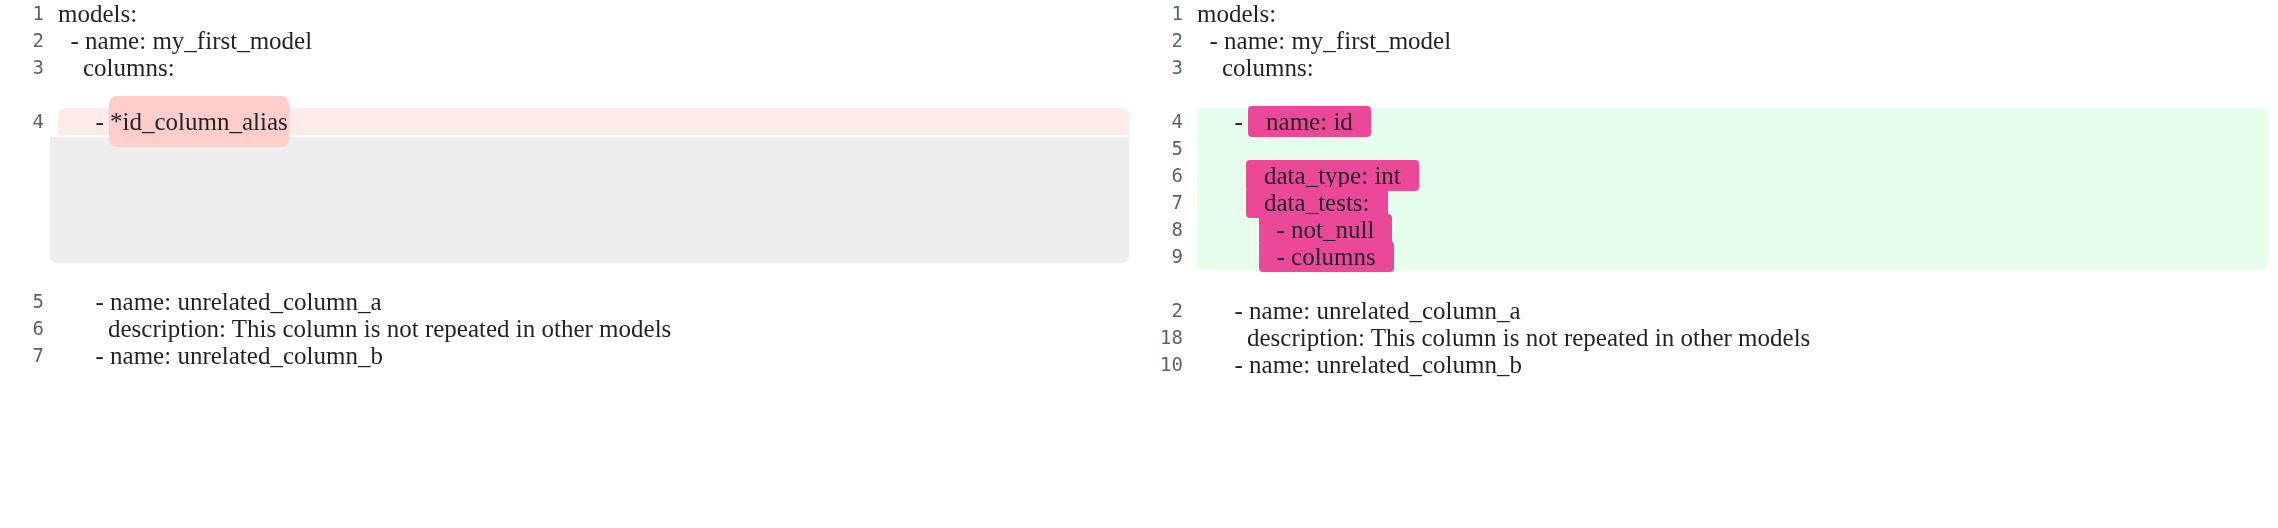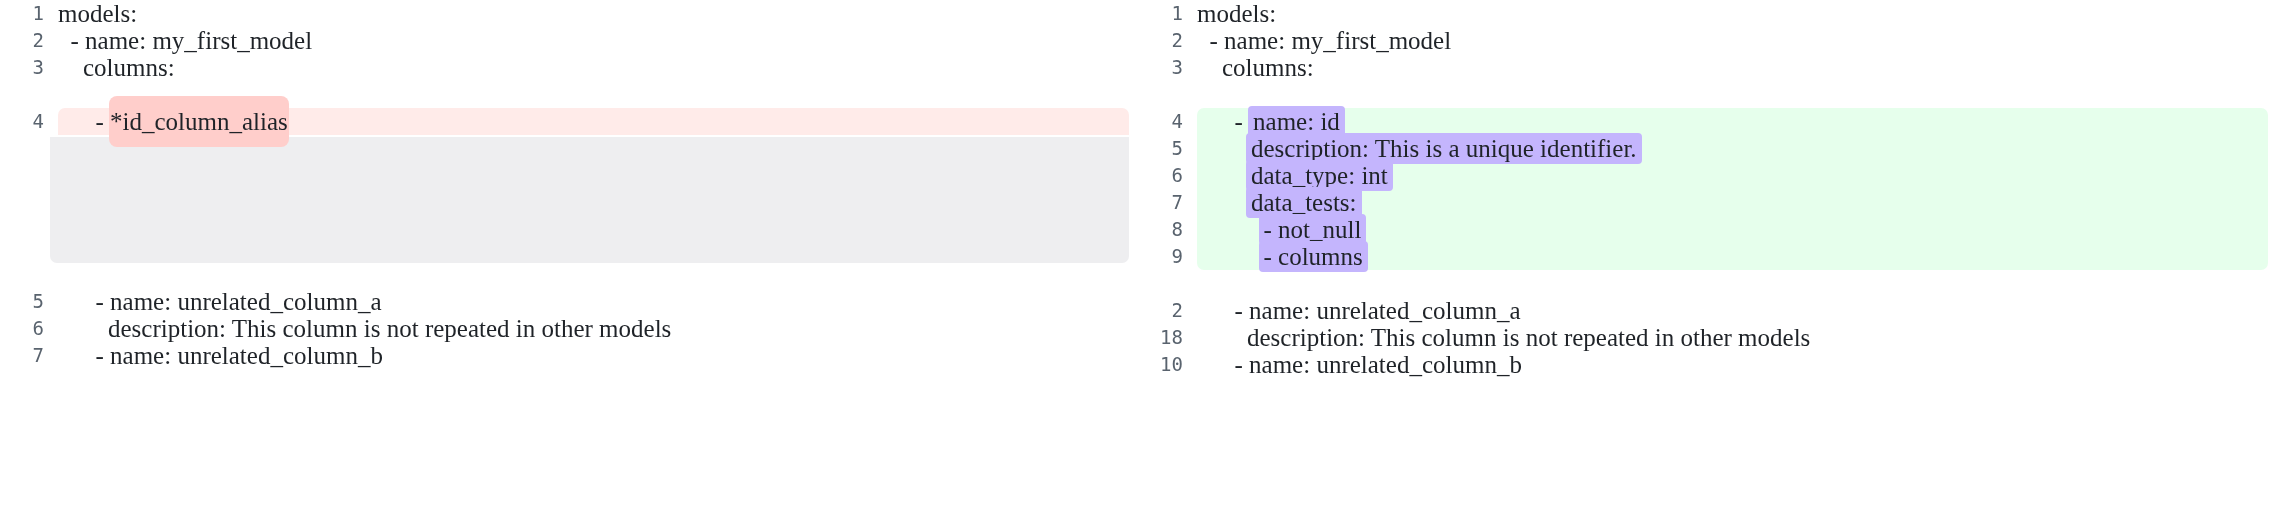--- a/index.html
+++ b/index.html
@@ -79,23 +79,23 @@
   .band-bottom { border-bottom-left-radius: 7px; border-bottom-right-radius: 7px; }
 
   
   .tok-del {
     background: #ffcecb;
     border-radius: 8px;
     padding: 12px 1px;
     margin: 4px -1px;
   }
   .tok-add {
-    background: #c4b5fd;
+    background: #ec4899;
     border-radius: 4px;
-    padding: 2px 5px;
+    padding: 2px 18px;
     margin: 0 -1px;
   }
 
   
   .filler {
     position: absolute;
     left: 50px;
     right: 10px;
     background: #eeeef0;
     border-bottom-left-radius: 7px;
@@ -175,21 +175,21 @@
 
     <div class="row">
       <span class="band band-add band-top"></span>
       <span class="lineno">4</span>
       <span class="code"><span>      - </span><span class="tok-add">name: id</span></span>
     </div>
 
     <div class="row">
       <span class="band band-add"></span>
       <span class="lineno">5</span>
-      <span class="code"><span>        </span><span class="tok-add">description: This is a unique identifier.</span></span>
+      <span class="code"><span>        </span></span>
     </div>
 
     <div class="row">
       <span class="band band-add"></span>
       <span class="lineno">6</span>
       <span class="code"><span>        </span><span class="tok-add">data_type: int</span></span>
     </div>
 
     <div class="row">
       <span class="band band-add"></span>

